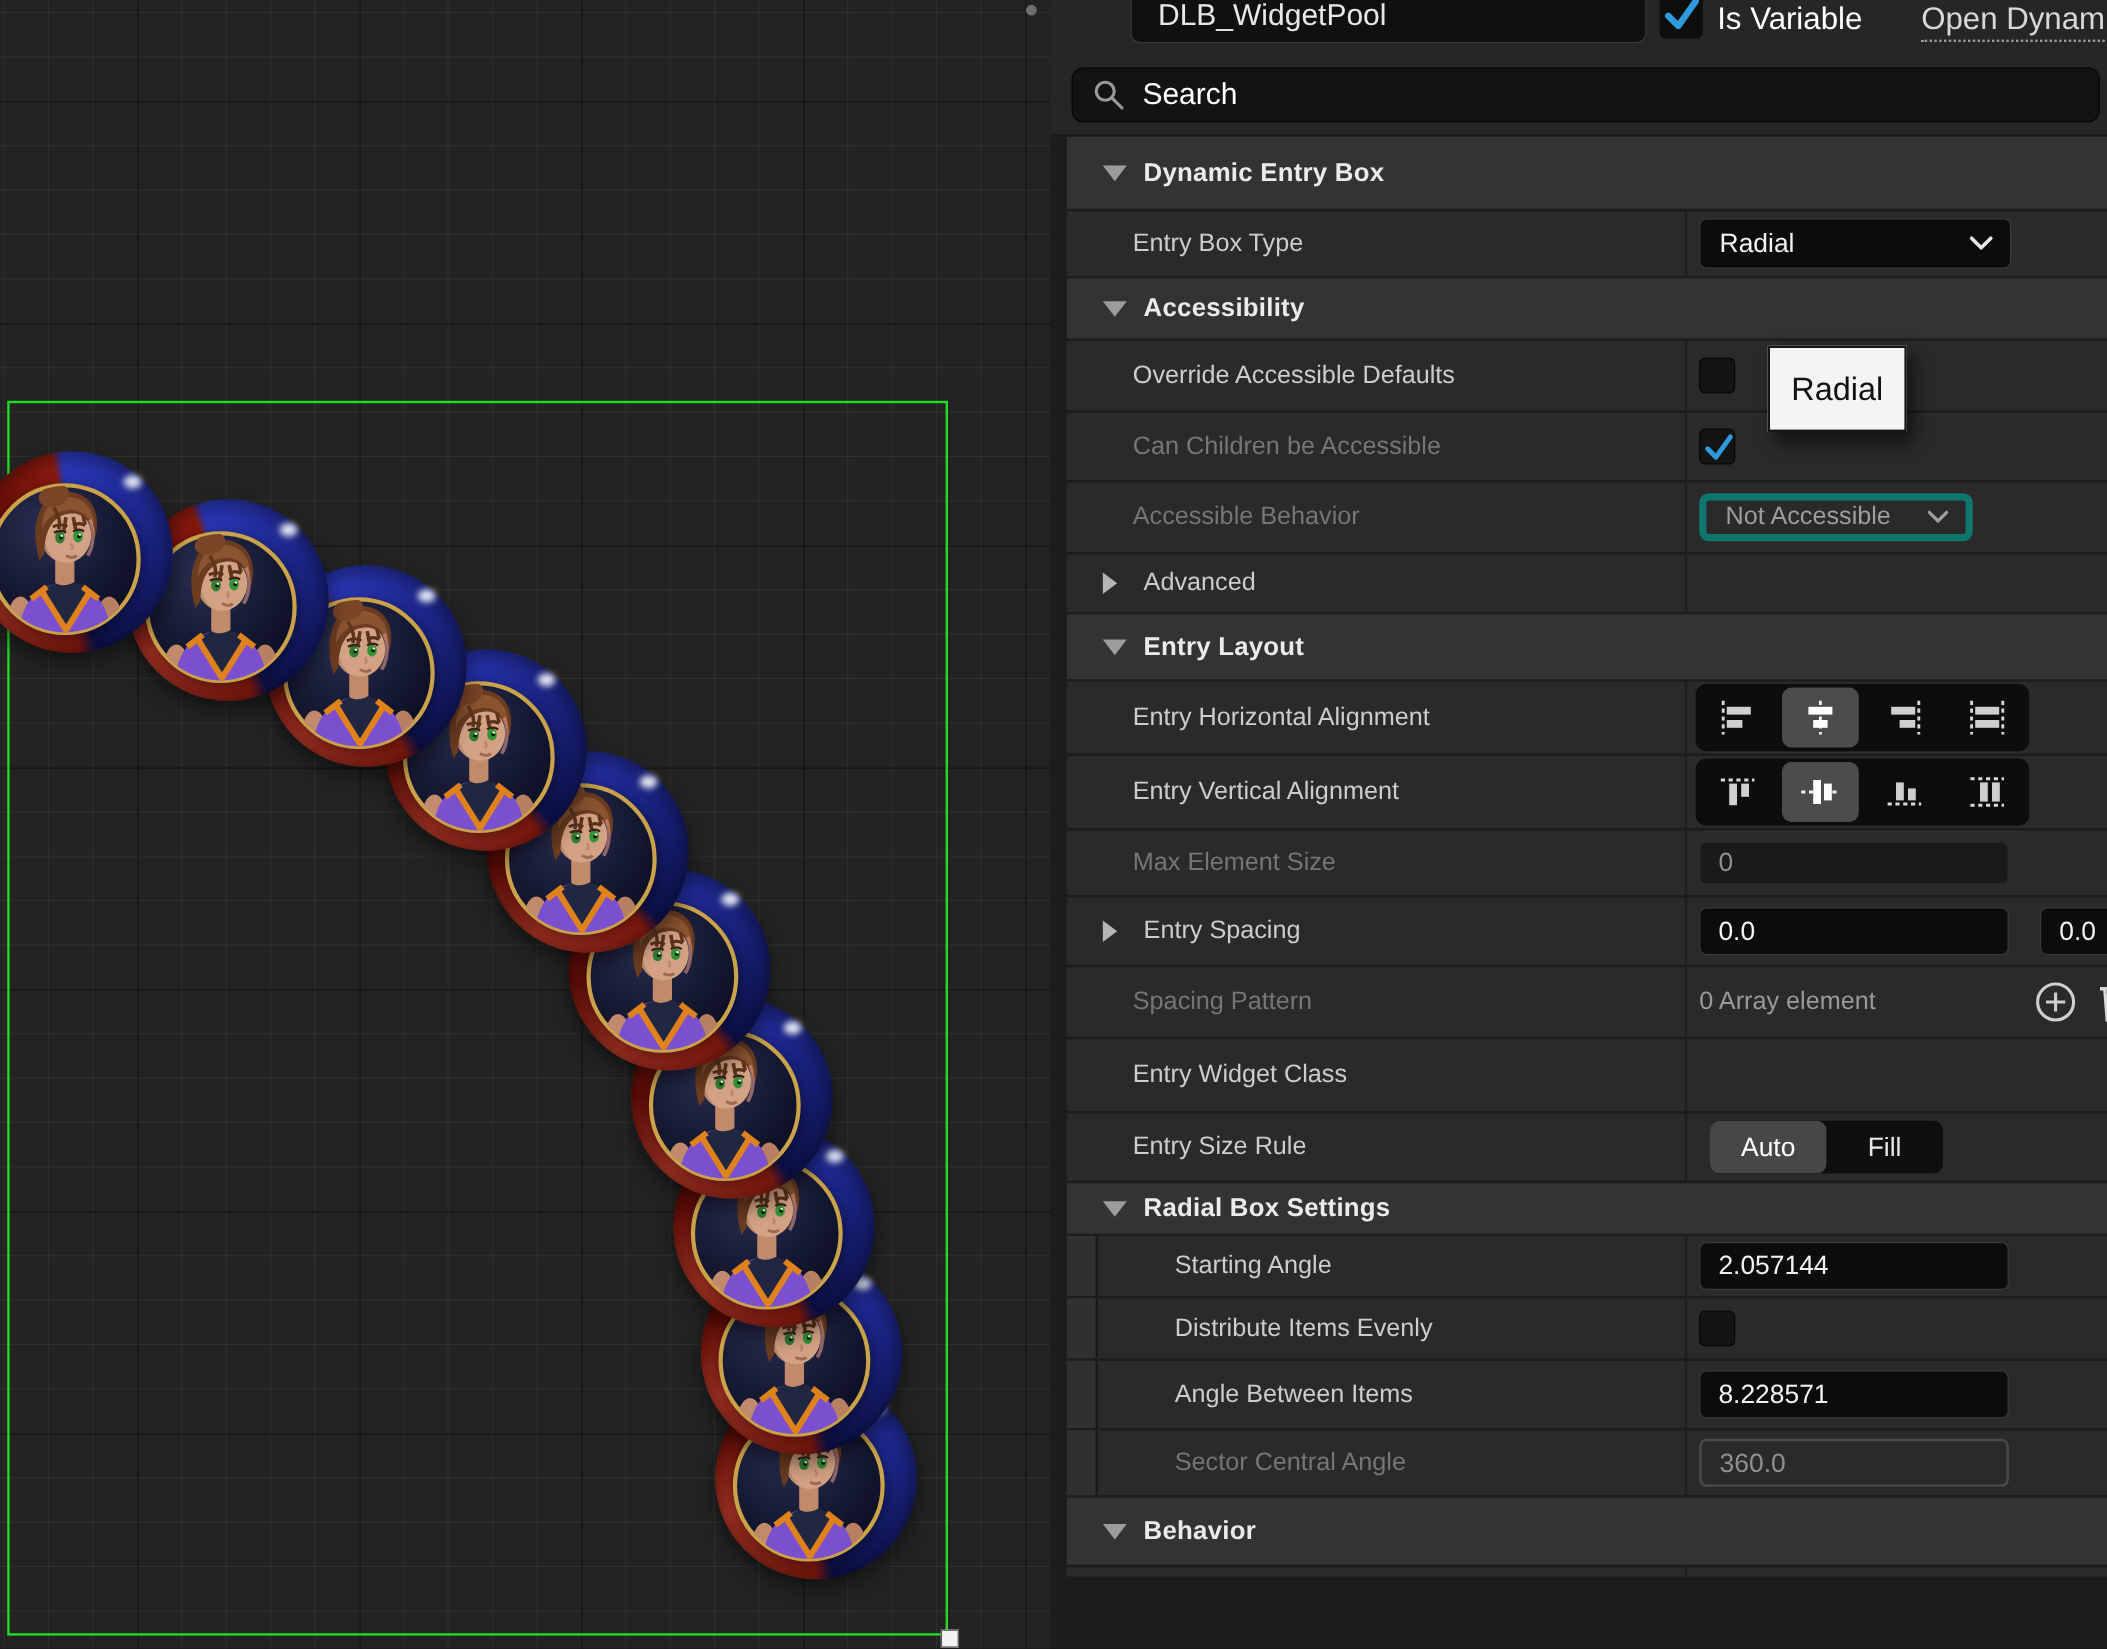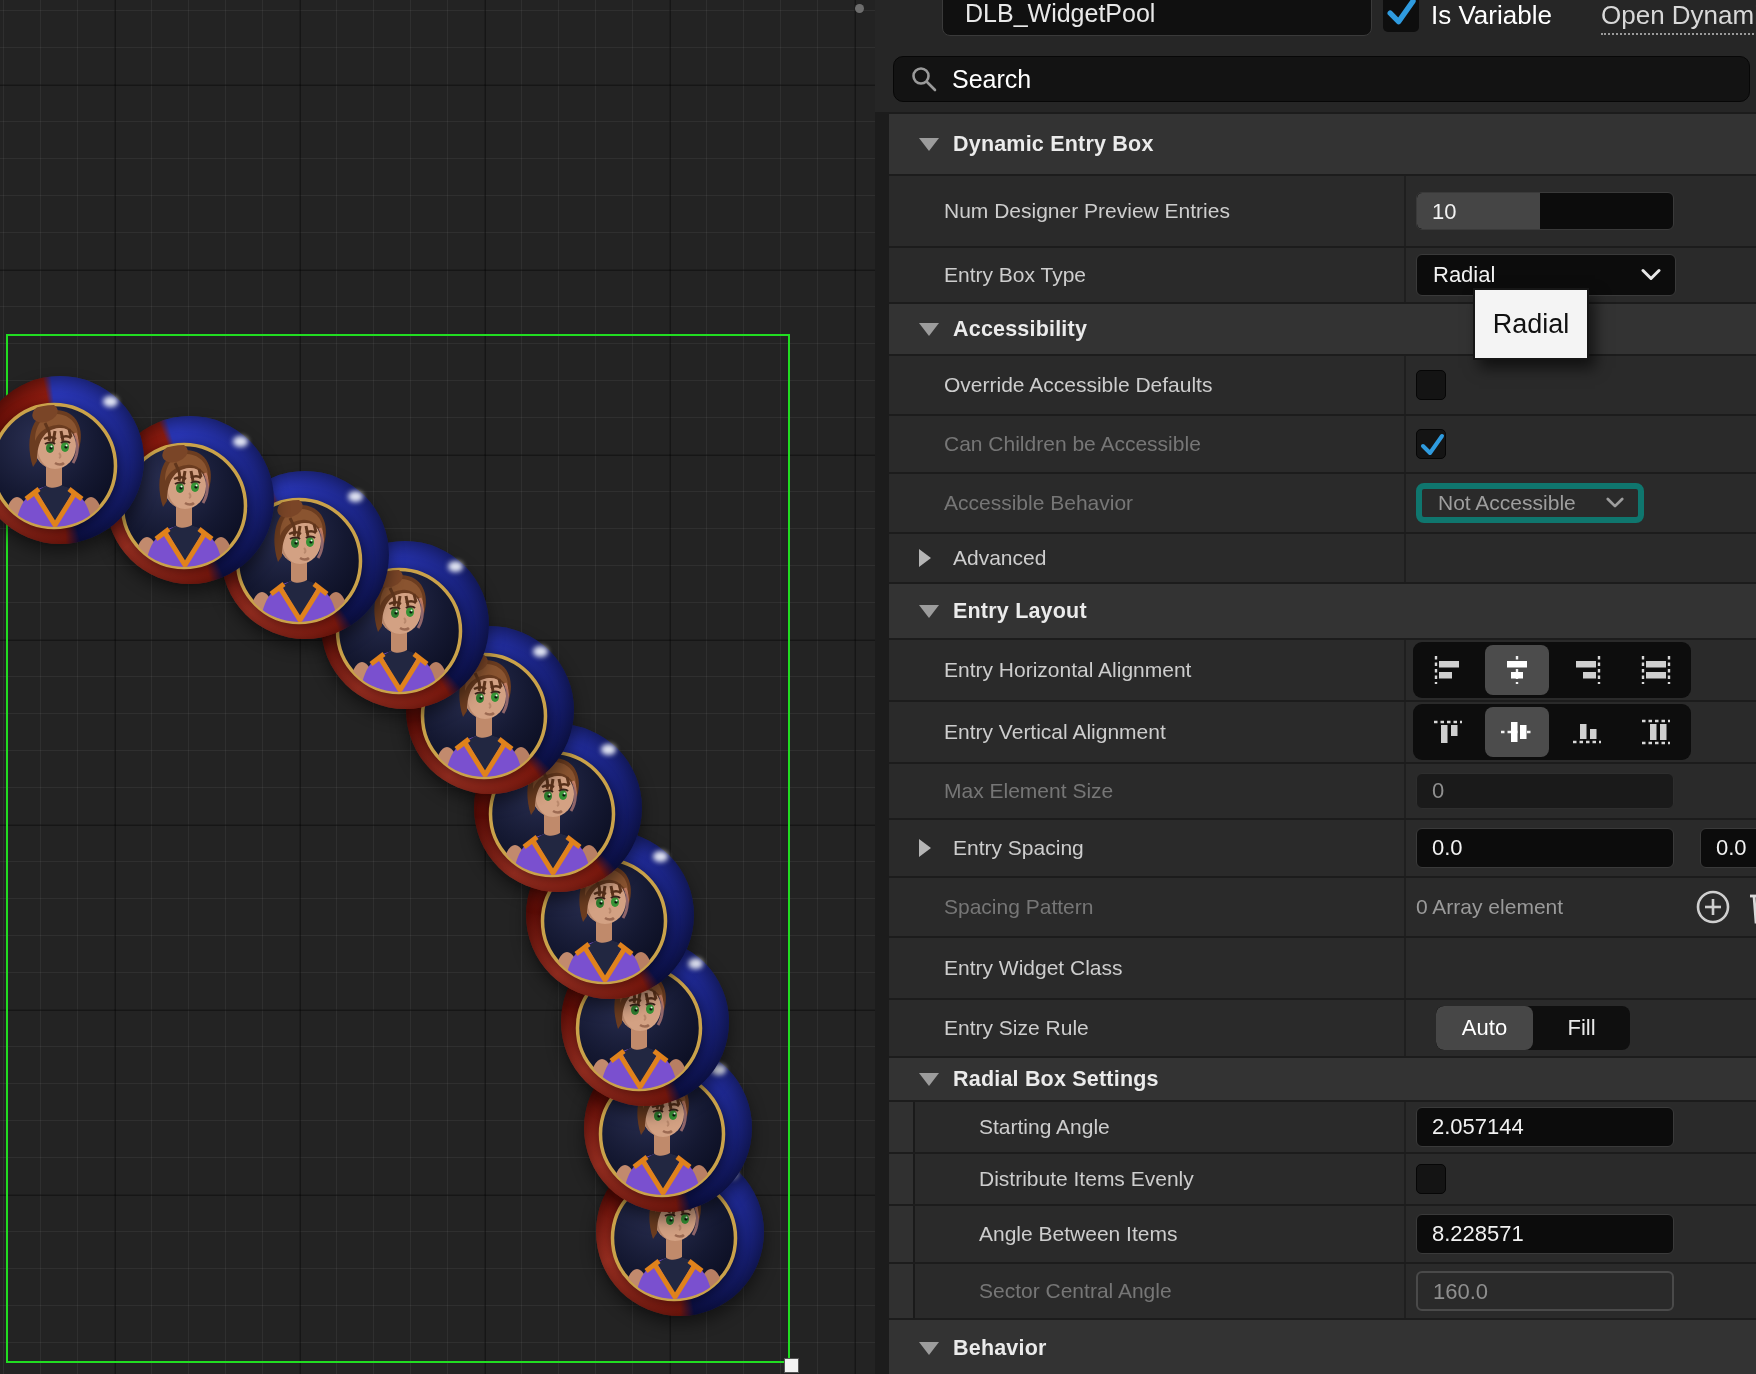--- a/index.html
+++ b/index.html
@@ -60,21 +60,21 @@
   .dropdown .dtxt{position:absolute;left:16px;top:50%;transform:translateY(-50%);white-space:nowrap;}
   .dropdown .chev{position:absolute;right:14px;top:50%;transform:translateY(-50%);}
   .dropdown.outlined{background:transparent;border:6px solid #0f766e;border-radius:8px;color:#9e9e9e;}
   .checkbox{width:30px;height:30px;background:#141414;border:1px solid #060606;border-radius:5px;
     box-sizing:border-box;position:relative;}
   .align-group{position:absolute;left:-3px;top:50%;transform:translateY(-50%);width:278px;height:56px;
     background:#0d0d0d;border-radius:9px;display:flex;align-items:center;justify-content:space-between;
     padding:0 3px;box-sizing:border-box;}
   .align-btn{width:64px;height:50px;border-radius:8px;display:flex;align-items:center;justify-content:center;}
   .align-btn.selected{background:#4c4c4c;}
-  .segmented{position:absolute;left:20px;top:50%;transform:translateY(-50%);width:194px;height:44px;
+  .segmented{position:absolute;left:9px;top:50%;transform:translateY(-50%);width:194px;height:44px;
     background:#0f0f0f;border-radius:8px;display:flex;overflow:hidden;}
   .seg{flex:1;display:flex;align-items:center;justify-content:center;font-size:22px;color:#e8e8e8;}
   .seg.on{background:#474747;border-radius:8px;color:#ffffff;}
   .graytext{font-size:21px;color:#9a9a9a;white-space:nowrap;}
 
   
   #name-field{position:absolute;left:67px;top:-16px;width:430px;height:52px;background:#101010;
     border:1px solid #3a3a3a;border-radius:8px;box-sizing:border-box;}
   #name-field .ntxt{position:absolute;left:22px;top:14px;font-size:25px;color:#e8e8e8;}
   #isvar-box{position:absolute;left:508px;top:-6px;width:36px;height:38px;background:#0e0e0e;border-radius:5px;}
@@ -597,29 +597,20 @@
       </svg>
       <div id="search-ph">Search</div>
     </div>
   </div>
 
   <div class="pcat" style="height:60px">
     <div class="cat-tri"></div>
     <div class="cat-lbl">Dynamic Entry Box</div>
   </div>
 
-  <div class="prow" style="height:70px">
-    <div class="lbl">Num Designer Preview Entries</div>
-    <div class="val">
-      <div class="inputbox vcenter" style="height:38px">
-        <div class="spin-fill"></div>
-        <div class="itxt">10</div>
-      </div>
-    </div>
-  </div>
 
   <div class="prow" style="height:54px">
     <div class="lbl">Entry Box Type</div>
     <div class="val">
       <div class="dropdown vcenter" style="width:260px">
         <span class="dtxt">Radial</span>
         <svg class="chev icon" width="20" height="13" viewBox="0 0 20 13">
           <polyline points="2,2 10,10 18,2" fill="none" stroke="#e8e8e8" stroke-width="3" stroke-linecap="round" stroke-linejoin="round"></polyline>
         </svg>
       </div>
@@ -831,21 +822,21 @@
       <div class="inputbox vcenter">
         <div class="itxt">8.228571</div>
       </div>
     </div>
   </div>
 
   <div class="prow sub" style="height:54px">
     <div class="lbl dim">Sector Central Angle</div>
     <div class="val">
       <div class="inputbox outlined vcenter">
-        <div class="itxt">160.0</div>
+        <div class="itxt">360.0</div>
       </div>
     </div>
   </div>
 
   <div class="pcat" style="height:56px">
     <div class="cat-tri"></div>
     <div class="cat-lbl">Behavior</div>
   </div>
 
   <div class="prow" style="height:8px"></div>

